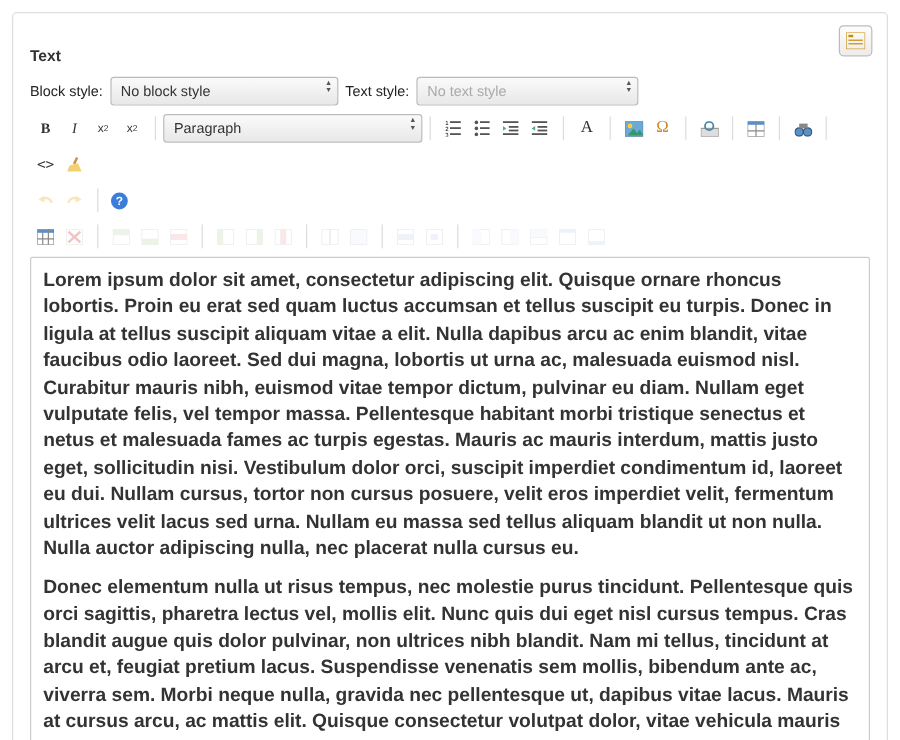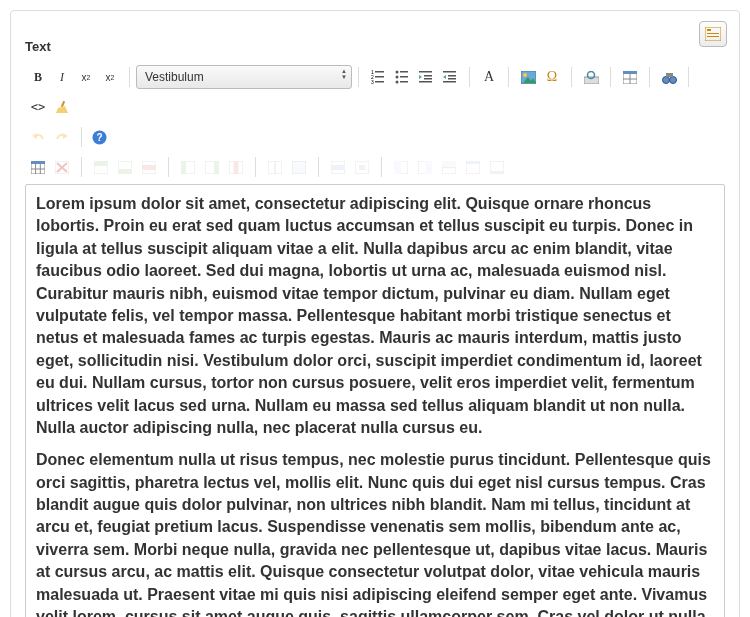--- a/index.html
+++ b/index.html
@@ -40,39 +40,51 @@
     <span class="icon">
       <svg width="16" height="14" viewBox="0 0 16 14">
           <rect x="0" y="0" width="16" height="14" fill="none" stroke="#cc8a00" stroke-width="1"></rect>
           <rect x="2" y="2" width="4" height="2" fill="#cc8a00"></rect>
           <rect x="2" y="6" width="12" height="1" fill="#cc8a00"></rect>
           <rect x="2" y="9" width="12" height="1" fill="#cc8a00"></rect>
         </svg>
     </span>
   </div>
 
+  <div class="row">
+    <span class="label">Block style:</span>
+    <div class="select sel-wide">
+      <span>No block style</span>
+      <span class="arrows">▲<br>▼</span>
+    </div>
+    <span class="label">Text style:</span>
+    <div class="select sel-med disabled">
+      <span>No text style</span>
+      <span class="arrows">▲<br>▼</span>
+    </div>
+  </div>
 
   <div class="toolbar">
     <div class="tb-group">
       <div class="tb-btn">
           <span class="icon" style="font-weight:bold;font-family:serif">B</span>
         </div>
       <div class="tb-btn">
           <span class="icon" style="font-style:italic;font-family:serif">I</span>
         </div>
       <div class="tb-btn">
           <span class="icon" style="font-size:10px">x<sub style="font-size:7px">2</sub></span>
         </div>
       <div class="tb-btn">
           <span class="icon" style="font-size:10px">x<sup style="font-size:7px">2</sup></span>
         </div>
     </div>
     <div class="tb-sep"></div>
     <div class="select sel-fmt">
-      <span>Vestibulum</span>
+      <span>Paragraph</span>
       <span class="arrows">▲<br>▼</span>
     </div>
     <div class="tb-sep"></div>
     <div class="tb-group">
       <div class="tb-btn">
           <span class="icon">
             <svg width="14" height="14">
               <text x="0" y="4" font-size="5">1</text>
               <rect x="4" y="1" width="9" height="1.5" fill="#555"></rect>
               <text x="0" y="9" font-size="5">2</text>

